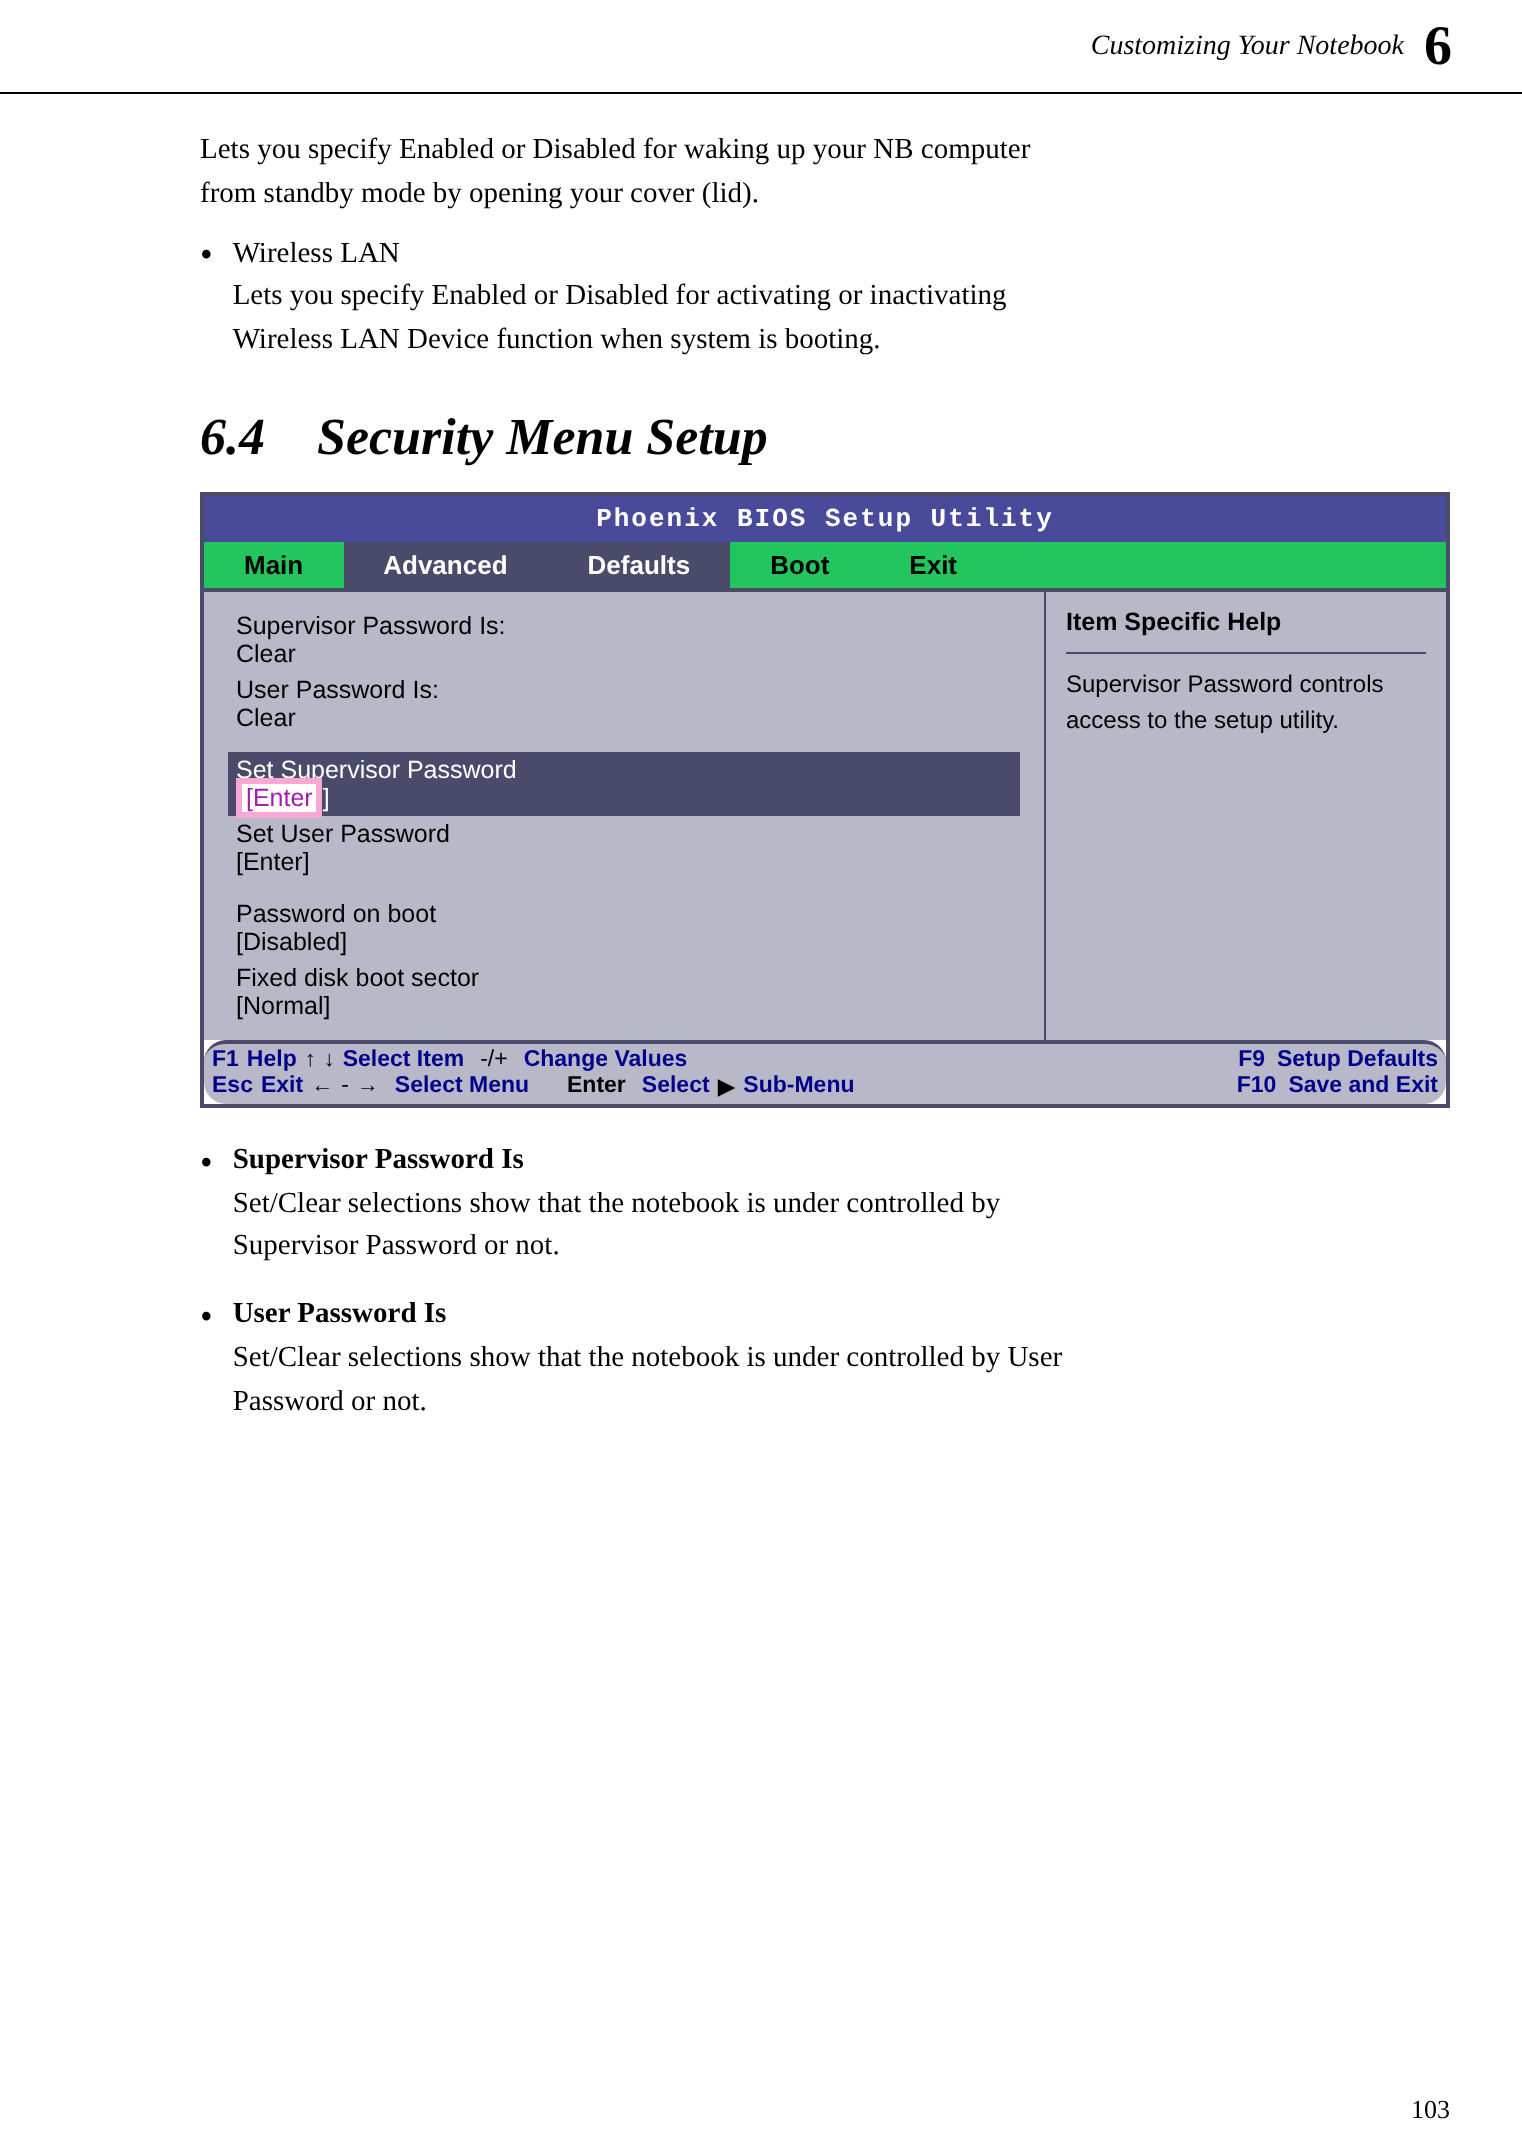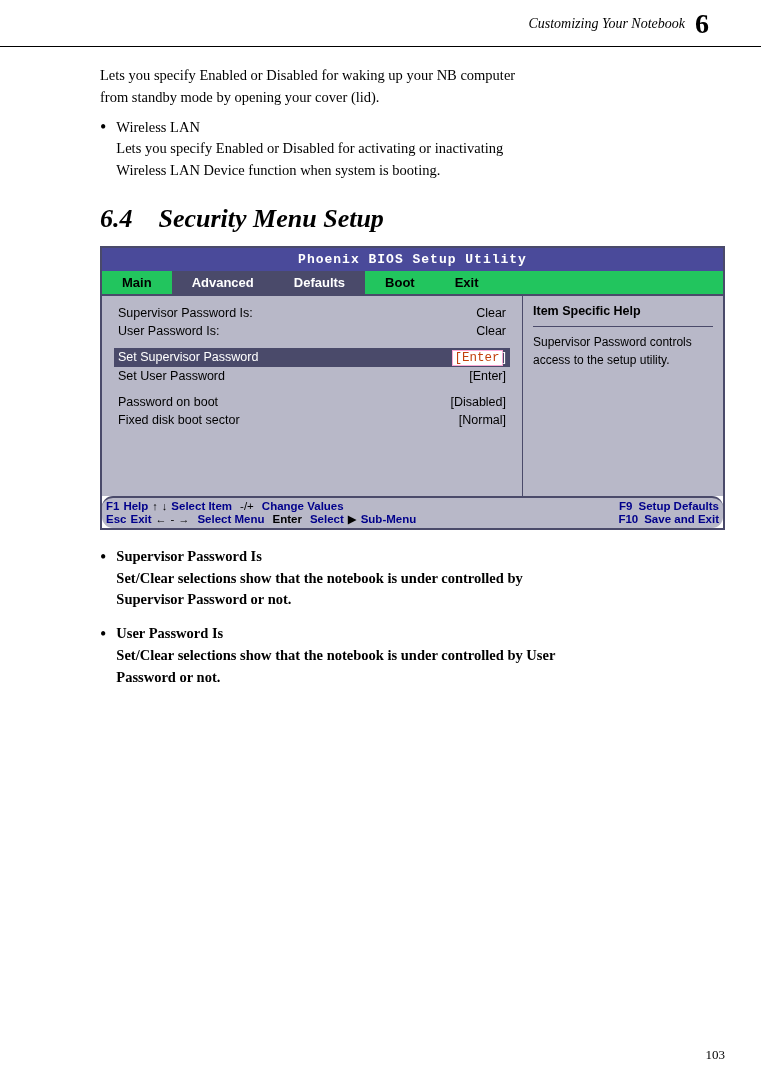--- a/index.html
+++ b/index.html
@@ -12,21 +12,21 @@
       min-height: 1077px;
       position: relative;
     }
 
     
     .page-header {
       display: flex;
       justify-content: flex-end;
       align-items: center;
       border-bottom: 1px solid #000;
-      padding: 8px 52px 6px 36px;
+      padding: 8px 35px 6px 36px;
       font-size: 14px;
     }
     .header-title {
       font-style: italic;
       font-size: 14px;
     }
     .header-chapter {
       font-size: 28px;
       font-weight: bold;
       margin-left: 10px;
@@ -132,36 +132,35 @@
 
     
     .bios-left {
       flex: 1;
       padding: 8px 12px;
       border-right: 1px solid #4a4a6a;
     }
 
     .bios-row {
       display: flex;
-      justify-content: space-between;
       padding: 2px 4px;
       font-size: 12.5px;
+      flex-direction: column;
     }
     .bios-row.highlighted {
       background: #4a4a6a;
       color: #fff;
     }
     .bios-row-label {}
     .bios-row-value {}
     .bios-row-value .enter-highlight {
       background: #fff;
-      color: #c2410c;
-      border: 1px solid #f9a8d4;
+      color: #a21caf;
+      border: 3px solid #f9a8d4;
       padding: 0 2px;
-      font-family: Liberation Mono, monospace;
     }
 
     .bios-spacer-row {
       height: 8px;
     }
 
     
     .bios-right {
       width: 200px;
       padding: 8px 10px;
@@ -227,21 +226,21 @@
       line-height: 1.4;
     }
     .after-bullet-content {
       font-size: 14.5px;
       line-height: 1.5;
     }
     .after-bullet-label {
       font-weight: bold;
     }
     .after-bullet-desc {
-      font-weight: bold;
+      font-weight: normal;
     }
 
     
     .page-footer {
       position: absolute;
       bottom: 14px;
       right: 36px;
       font-size: 13px;
     }
   </style>
@@ -342,21 +341,21 @@
         <span class="footer-key">F9</span>
         <span class="footer-action" style="margin-left:2px;">Setup Defaults</span>
       </div>
       <div class="bios-footer-row">
         <span class="footer-key">Esc</span>
         <span class="footer-action">Exit</span>
         <span class="footer-arrow">←</span>
         <span>-</span>
         <span class="footer-arrow">→</span>
         <span class="footer-action" style="margin-left:4px;">Select Menu</span>
-        <span style="margin-left:4px; font-weight:bold;">Enter</span>
+        <span style="margin-left:15px; font-weight:bold;">Enter</span>
         <span class="footer-action" style="margin-left:4px;">Select</span>
         <span>▶</span>
         <span class="footer-action">Sub-Menu</span>
         <span class="footer-separator"></span>
         <span class="footer-key">F10</span>
         <span class="footer-action" style="margin-left:2px;">Save and Exit</span>
       </div>
     </div>
   </div>
 

